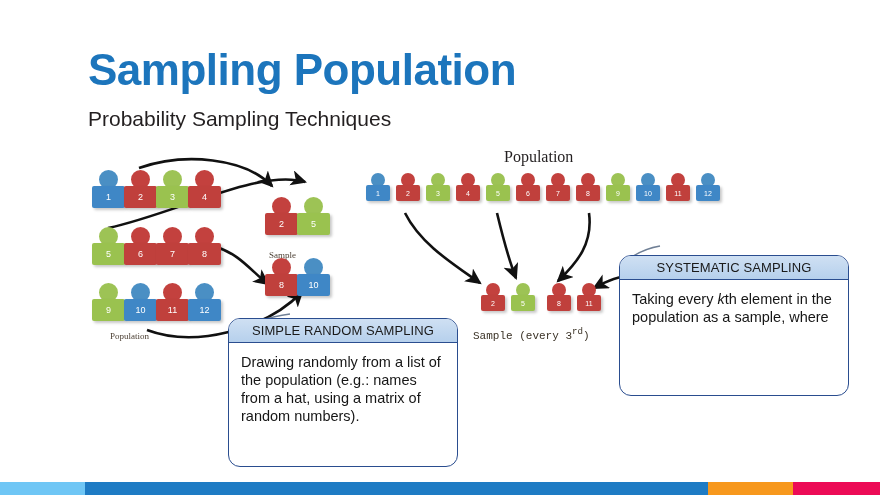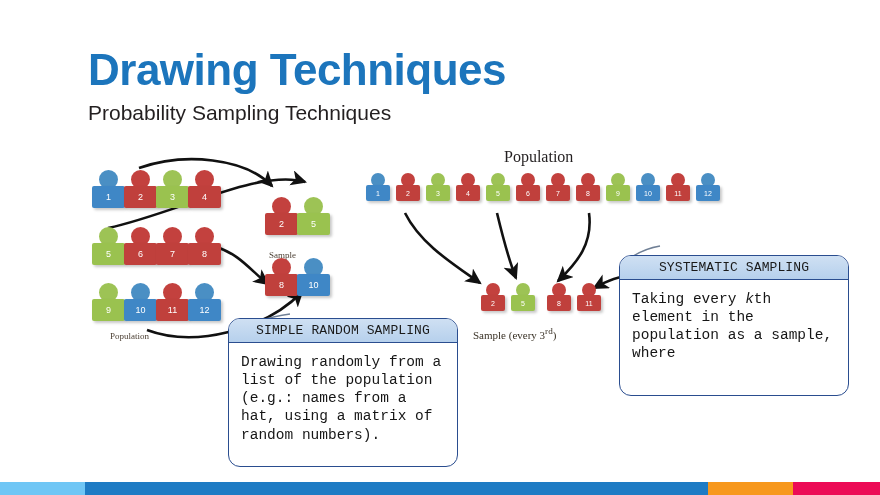--- a/index.html
+++ b/index.html
@@ -13,21 +13,21 @@
     overflow: hidden;
   }
 
   
   #title-block { position:absolute; left:88px; top:48px; }
   #page-title {
     font-size: 44px; font-weight: bold; color:#1c75bc;
     letter-spacing:-0.5px; line-height:1.0; white-space:nowrap;
   }
   #page-subtitle {
-    font-size: 21px; color:#231f20; margin-top:10px;
+    font-size: 21px; color:#231f20; margin-top:16px;
     line-height:1.0; white-space:nowrap;
   }
 
   
   .person { position:absolute; width:33px; height:44px; }
   .person .head {
     position:absolute; left:7px; top:0; width:19px; height:19px;
     border-radius:50%;
   }
   .person .body {
@@ -56,21 +56,20 @@
   .dgm-label.bigger { font-size:16px; color:#231f20; }
   .dgm-label.mid { font-size:11px; color:#3a3226; }
 
   
   .callout {
     position:absolute;
     background:#ffffff;
     border:1.6px solid #2a4d8f;
     border-radius:12px;
     overflow:hidden;
-    font-family:Liberation Mono, monospace;
   }
   .callout-head {
     background: linear-gradient(to bottom, #cfe0f3 0%, #b6d0ec 100%);
     border-bottom:1.6px solid #2a4d8f;
     text-align:center;
     color:#1a1a1a;
     font-size:13px;
     padding:4px 2px 4px 2px;
     letter-spacing:0.1px;
   }
@@ -84,21 +83,21 @@
   #arrows { position:absolute; left:0; top:0; width:880px; height:495px; pointer-events:none; }
 
   
   #bottom-bar { position:absolute; left:0; bottom:0; width:880px; height:13px; display:flex; }
   #bottom-bar span { display:block; height:100%; }
 </style>
 </head>
 <body>
 
 <div id="title-block">
-  <div id="page-title">Drawing Techniques</div>
+  <div id="page-title">Sampling Population</div>
   <div id="page-subtitle">Probability Sampling Techniques</div>
 </div>
 
 <svg id="arrows" viewBox="0 0 880 495">
   <defs>
     <marker id="ah" markerWidth="7" markerHeight="7" refX="5.4" refY="3" orient="auto">
       <path d="M0,0 L6.2,3 L0,6 L1.6,3 Z" fill="#111111"></path>
     </marker>
   </defs>
   <g fill="none" stroke="#111111" stroke-width="2.6" marker-end="url(#ah)">
@@ -275,21 +274,21 @@
     <div class="person small c-red" style="left:547px; top:283px;">
       <div class="head"></div>
       <div class="body">8</div>
     </div>
     <div class="person small c-red" style="left:577px; top:283px;">
       <div class="head"></div>
       <div class="body">11</div>
     </div>
   </div>
 
-  <div class="dgm-label mid" style="left:473px; top:326px;">
+  <div class="dgm-label mid" style="left:473px; top:326px;font-family:Liberation Mono, monospace;">
     <span>Sample (every 3</span><sup>rd</sup><span>)</span>
   </div>
 </div>
 
 <div class="callout" style="left:228px; top:318px; width:230px; height:149px;">
   <div class="callout-head">SIMPLE RANDOM SAMPLING</div>
   <div class="callout-body">Drawing randomly from a list of the population (e.g.: names from a hat, using a matrix of random numbers).</div>
 </div>
 
 <div class="callout" style="left:619px; top:255px; width:230px; height:141px;">

